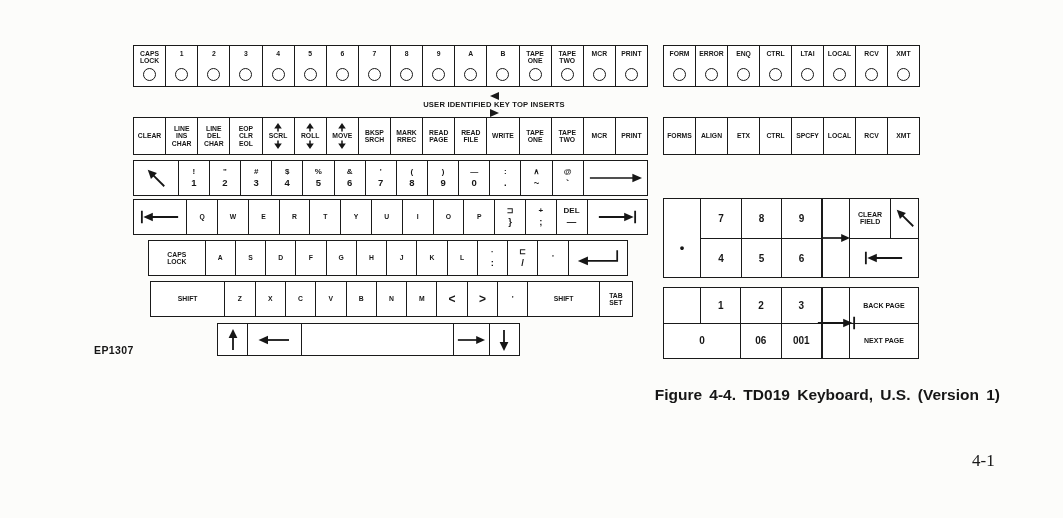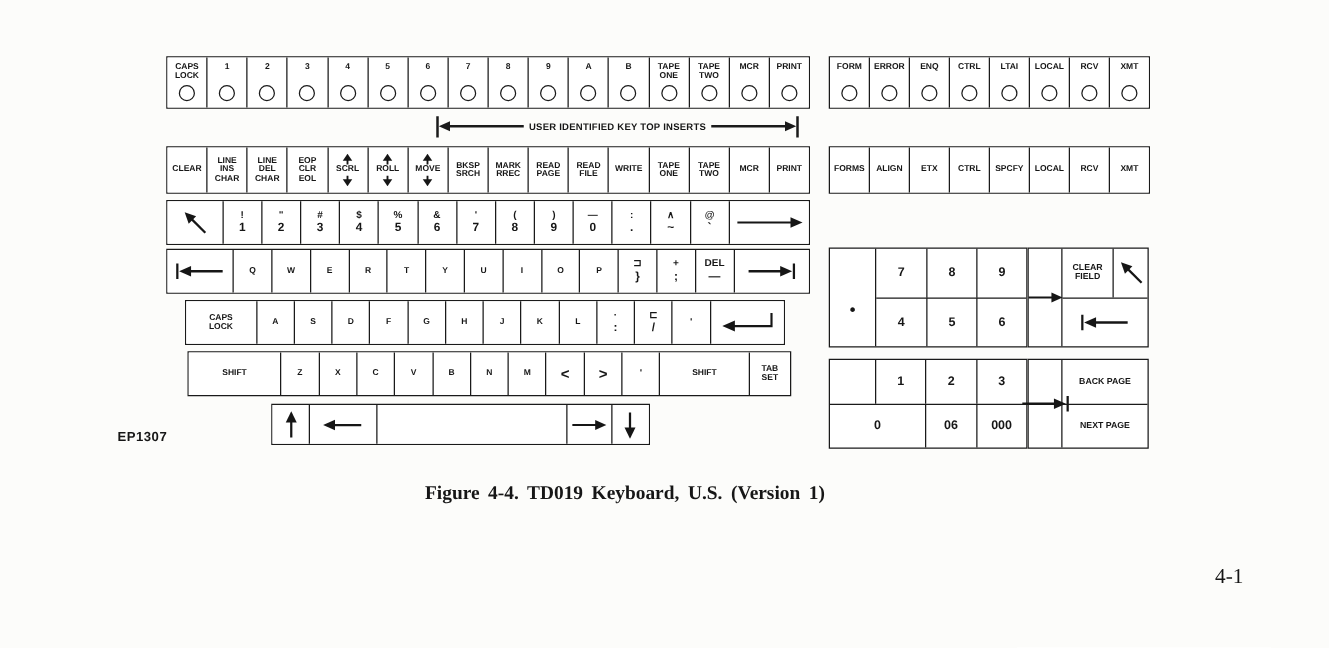--- a/index.html
+++ b/index.html
@@ -19,21 +19,21 @@
   #r-ind-l{left:133px;top:45px;width:515px;height:42px;}
   #r-ind-r{left:663px;top:45px;width:257px;height:42px;}
   #r-fn-l{left:133px;top:117px;width:515px;height:38px;}
   #r-fn-r{left:663px;top:117px;width:257px;height:38px;}
   #r-num{left:133px;top:160px;width:515px;height:36px;}
   #r-qwe{left:133px;top:199px;width:515px;height:36px;}
   #r-hom{left:148px;top:240px;width:480px;height:36px;}
   #r-shf{left:150px;top:281px;width:483px;height:36px;}
   #r-spc{left:217px;top:323px;width:303px;height:33px;}
   
-  .annot{position:absolute;left:349px;top:92px;width:290px;height:18px;display:flex;align-items:center;}
+  .annot{position:absolute;left:349px;top:92px;width:290px;height:18px;display:flex;align-items:center;flex-direction:column;}
   .abar{width:1.8px;height:17px;background:#1a1a1a;}
   .ahead{width:0;height:0;border-top:4px solid transparent;border-bottom:4px solid transparent;}
   .ahead.l{border-right:9px solid #1a1a1a;}
   .ahead.r{border-left:9px solid #1a1a1a;}
   .aline{flex:1;height:1.7px;background:#1a1a1a;}
   .atext{font-size:7.6px;font-weight:bold;padding:0 4px;white-space:nowrap;letter-spacing:.2px;}
   
   .pad{position:absolute;display:flex;border:1.8px solid #1a1a1a;background:#fff;box-sizing:border-box;}
   #np-a{left:663px;top:198px;width:159px;height:80px;}
   #np-b{left:663px;top:287px;width:159px;height:72px;}
@@ -54,22 +54,22 @@
   .nv-col{flex:1;display:flex;flex-direction:column;}
   .nv-toprow{display:flex;flex:1;border-bottom:1.6px solid #1a1a1a;}
   .nv-cf{flex:1.5;display:flex;align-items:center;justify-content:center;}
   .nv-nw{flex:1;border-left:1.6px solid #1a1a1a;display:flex;align-items:center;justify-content:center;}
   .nv-wide{flex:1;display:flex;align-items:center;justify-content:center;}
   .nv-page{flex:1;display:flex;align-items:center;justify-content:center;}
   .nv-page + .nv-page{border-top:1.6px solid #1a1a1a;}
   .nv-lab{font-size:7px;line-height:7.4px;font-weight:bold;text-align:center;white-space:pre-line;}
   
   .ep{position:absolute;left:94px;top:344px;font-size:10.5px;font-weight:bold;letter-spacing:.4px;}
-  .caption{position:absolute;left:0;top:386px;width:1000px;text-align:center;
-           font-family:Liberation Serif, serif;font-weight:bold;font-size:15.5px;word-spacing:3px;}
+  .caption{position:absolute;left:0;top:386px;width:1000px;text-align:right;
+           font-family:Liberation Sans, sans-serif;font-weight:bold;font-size:15.5px;word-spacing:3px;}
   .rev{position:absolute;left:816px;top:444px;font-family:"Liberation Serif",serif;font-weight:bold;
        font-size:13.5px;line-height:17.5px;}
   .pagenum{position:absolute;left:972px;top:451px;font-family:"Liberation Serif",serif;font-size:17px;}
   svg{display:block;}
 </style>
 </head>
 <body>
 
 <div class="page">
 
@@ -558,21 +558,21 @@
     <div class="np-rows">
       <div class="np-row">
         <div class="cell" style="flex:0 0 36px;"></div>
         <div class="cell" style="flex:1;">1</div>
         <div class="cell" style="flex:1;">2</div>
         <div class="cell" style="flex:1;">3</div>
       </div>
       <div class="np-row">
         <div class="cell" style="flex:0 0 76px;">0</div>
         <div class="cell" style="flex:1;">06</div>
-        <div class="cell" style="flex:1;">000</div>
+        <div class="cell" style="flex:1;">001</div>
       </div>
     </div>
   </div>
 
   <div class="pad" id="nv-a">
     <div class="nv-left">
         <span id="ic-nv-a">
           <svg width="30" height="14" viewBox="0 0 32 14">
             <path d="M2 7 H24" stroke="#161616" stroke-width="1.8" fill="none"></path>
             <path d="M31 7 L21.5 2.8 V11.2 Z" fill="#161616"></path>

